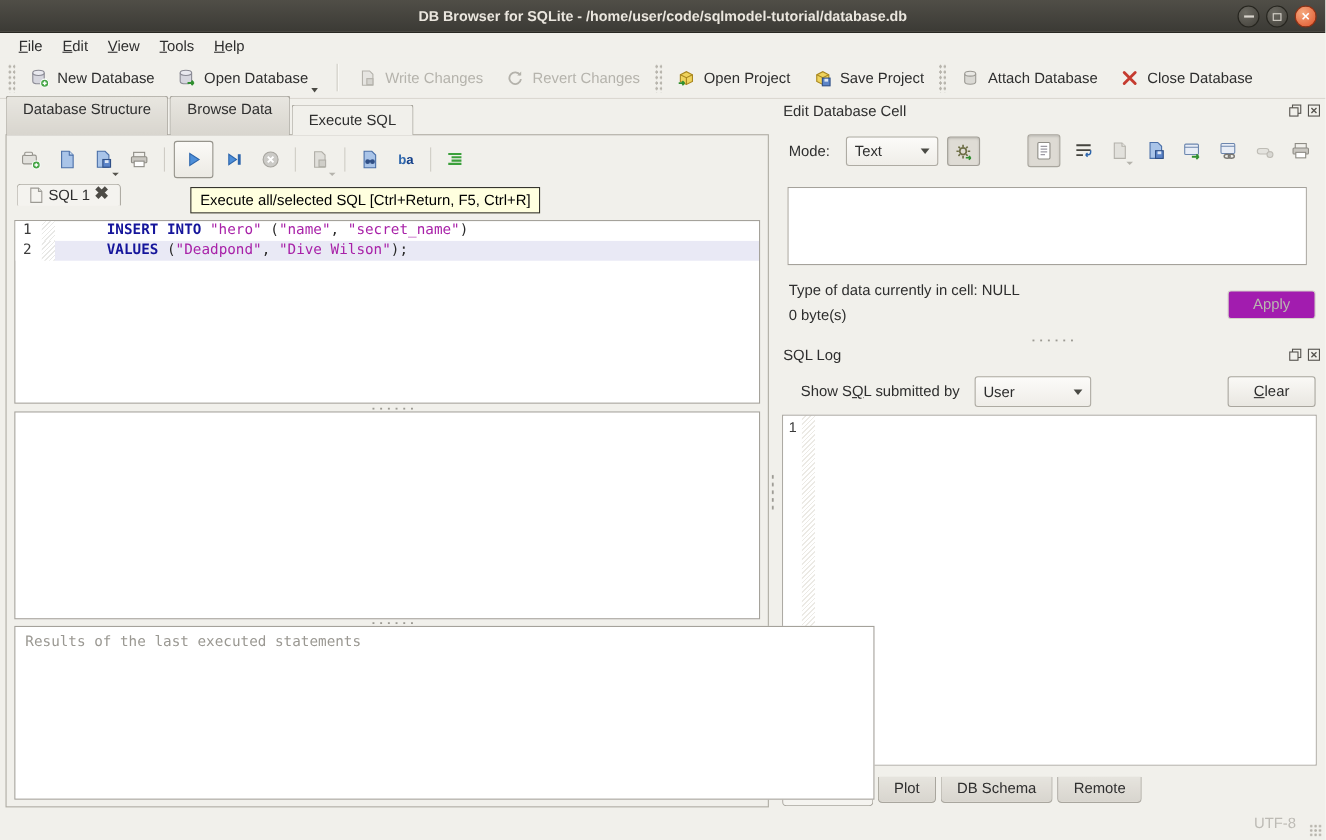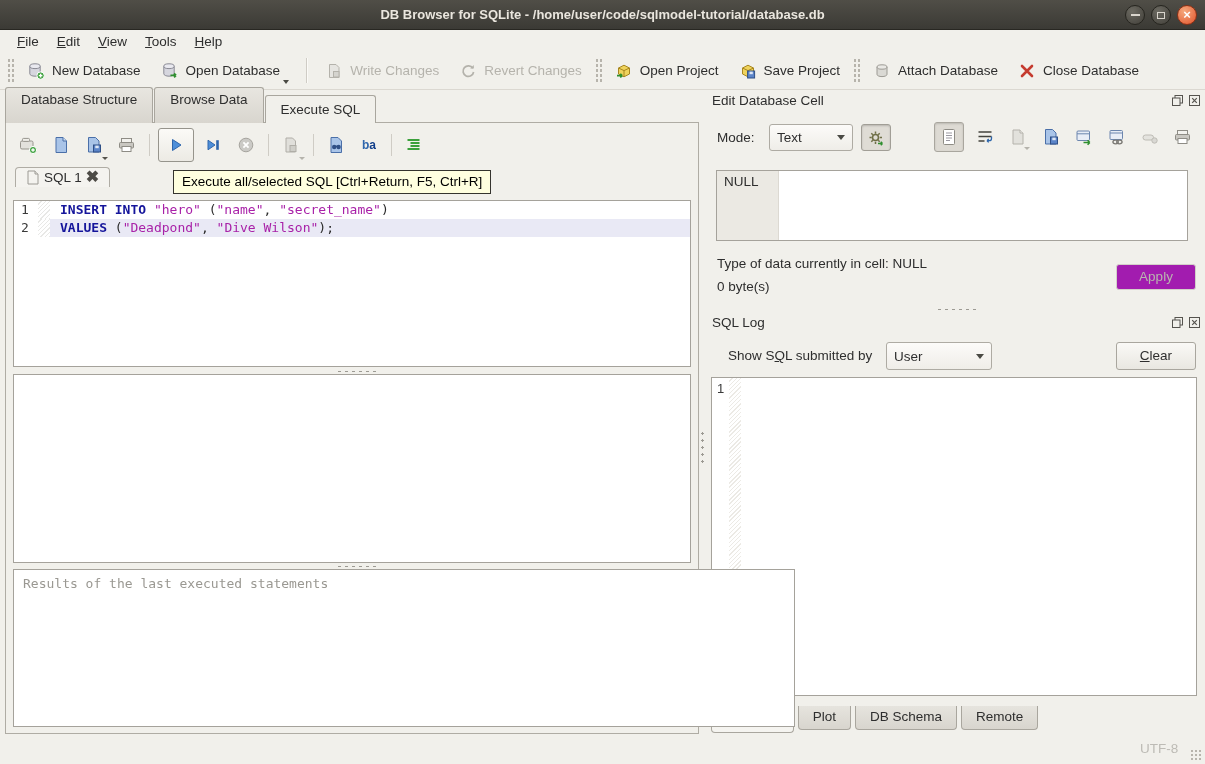--- a/index.html
+++ b/index.html
@@ -74,21 +74,21 @@
 
   
   .editor { position:absolute; left:7px; top:77px; width:678px; height:167px; background:#FFF;
     border:1px solid #A5A29B; font-family:"DejaVu Sans Mono",monospace; font-size:13px; overflow:hidden; }
   .edline { display:flex; height:18px; line-height:18px; }
   .gutter { width:24px; padding-left:7px; color:#3A3A3A; background:#FFF; flex:none; }
   .fold { width:12px; flex:none;
     background:repeating-linear-gradient(135deg,#FFF 0 2px,#E8E8E6 2px 3px); }
   .code { flex:1; white-space:pre; padding-left:10px; color:#2A2A2A; }
   .edline.cur .code { background:#E9E9F5; }
-  .kw { color:#15159B; font-weight:bold; }
+  .kw { color:#15159B; font-weight:bold;margin-left:37px; }
   .str { color:#A821A8; }
 
   .pane2 { position:absolute; left:7px; top:251px; width:678px; height:189px; background:#FFF; border:1px solid #A5A29B; }
   .results { position:absolute; left:7px; top:446px; width:782px; height:158px; background:#FFF; border:1px solid #A5A29B;
     font-family:"DejaVu Sans Mono",monospace; font-size:13px; color:#9A9892; padding:6px 9px; }
   .dots-h { position:absolute; left:330px; width:40px; height:5px;
     background-image:radial-gradient(#9C9A93 1px, transparent 1.2px); background-size:7px 5px; }
 
   
   .right { position:absolute; left:706px; top:90px; width:498px; height:648px; }
@@ -445,21 +445,20 @@
       <span class="cbtn">
         <svg class="svgi" width="20" height="20" viewBox="0 0 20 20">
           <rect x="4.5" y="3.5" width="10" height="4.5" fill="#F2F1ED" stroke="#8E8C85"></rect>
           <rect x="2.5" y="7.5" width="14" height="5.5" rx="1" fill="#C9C7C1" stroke="#8E8C85"></rect>
           <rect x="5" y="11.5" width="9" height="5" fill="#FFF" stroke="#8E8C85"></rect>
         </svg>
       </span>
     </div>
 
     <div class="cellbox">
-      <div class="cellgutter">NULL</div>
       <div style="flex:1; background:#FFF;"></div>
     </div>
 
     <div class="typeinfo">Type of data currently in cell: NULL</div>
     <div class="sizeinfo">0 byte(s)</div>
     <div class="applybtn">Apply</div>
 
     <div class="dots-h" style="left:230px; top:217px;"></div>
 
     <div class="docktitle" style="left:6px; top:225px;">SQL Log</div>

